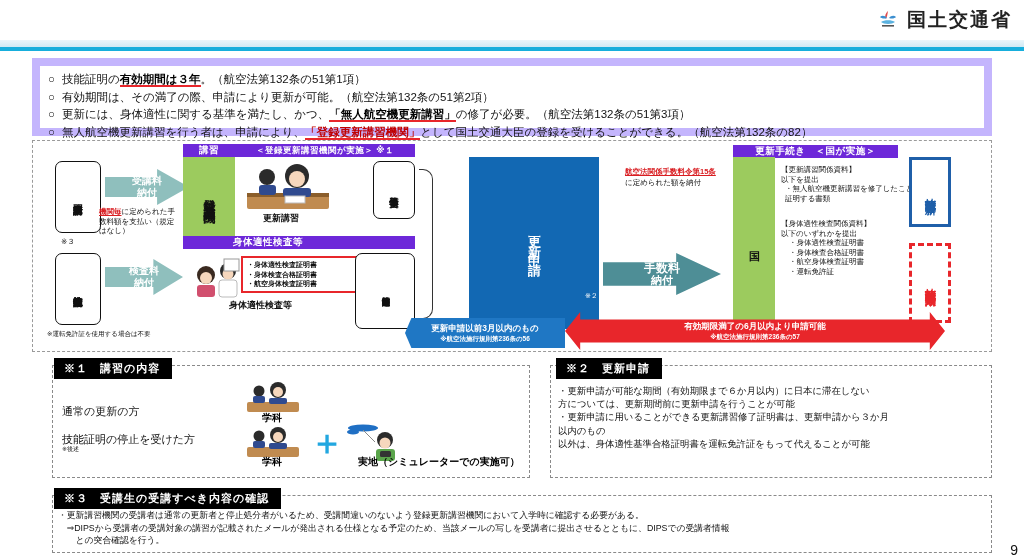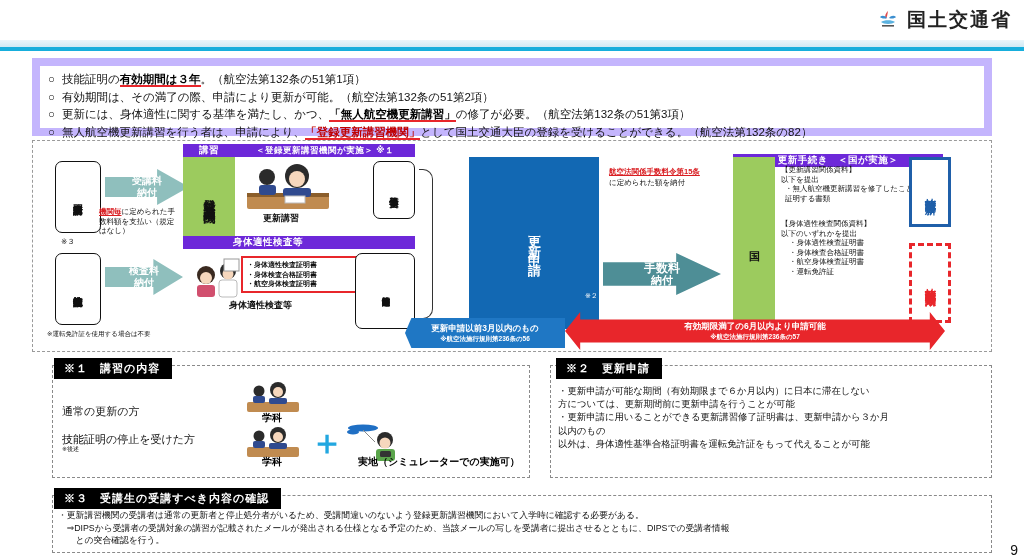--- a/index.html
+++ b/index.html
@@ -141,21 +141,21 @@
     <div class="row">
       <span class="ring">○</span><span>無人航空機更新講習を行う者は、申請により、</span><span class="u-red-t">「登録更新講習機関」</span><span>として国土交通大臣の登録を受けることができる。（航空法第132条の82）</span>
     </div>
   </div>
 
   <div class="diagram">
 
     <div class="bar" style="left:150px; top:3px; width:52px; height:13px;">講習</div>
     <div class="bar" style="left:202px; top:3px; width:180px; height:13px; font-size:8.5px;">＜登録更新講習機関が実施＞ ※１</div>
     <div class="bar" style="left:150px; top:95px; width:232px; height:13px; text-align:left; justify-content:flex-start; padding-left:50px;">身体適性検査等</div>
-    <div class="bar" style="left:700px; top:13px; width:210px; height:13px;">更新手続き　＜国が実施＞</div>
+    <div class="bar" style="left:700px; top:4px; width:165px; height:13px;">更新手続き　＜国が実施＞</div>
 
     <div class="rbox" style="left:22px; top:20px; width:46px; height:72px;">
       <span class="vt">更新講習受講申請</span>
     </div>
     <div class="note-sm" style="left:28px; top:96px;">※３</div>
 
     <div class="rbox" style="left:22px; top:112px; width:46px; height:72px;">
       <span class="vt">身体適性検査受検申請</span>
     </div>
     <div class="note-sm" style="left:14px; top:188px; font-size:6.5px;">※運転免許証を使用する場合は不要</div>
@@ -217,21 +217,21 @@
       <span class="vt" style="font-size:8px;">身体適性検査証明書等受領</span>
     </div>
 
     <div class="brace" style="left:386px; top:28px; width:14px; height:150px;"></div>
 
     <div class="bluebox" style="left:436px; top:16px; width:130px; height:172px;">
       <span class="vt">更新申請</span>
     </div>
     <div class="note-sm" style="left:552px; top:150px; color:#fff; font-size:7px;">※２</div>
 
-    <div class="note-sm" style="left:576px; top:26px; width:98px; line-height:10.5px;">
+    <div class="note-sm" style="left:592px; top:26px; width:98px; line-height:10.5px;">
       <span class="note-red">航空法関係手数料令第15条</span><span>に定められた額を納付</span>
     </div>
 
     <div class="arrow-teal arrow-teal2" style="left:570px; top:68px; width:118px; height:42px;margin-top:44px;">
       <span style="font-size:12px;">手数料</span>
       <span style="font-size:11px;">納付</span>
     </div>
 
     <div class="grnbox" style="left:700px; top:16px; width:42px; height:172px;">
       <span class="vt" style="font-size:11px;">国</span>

